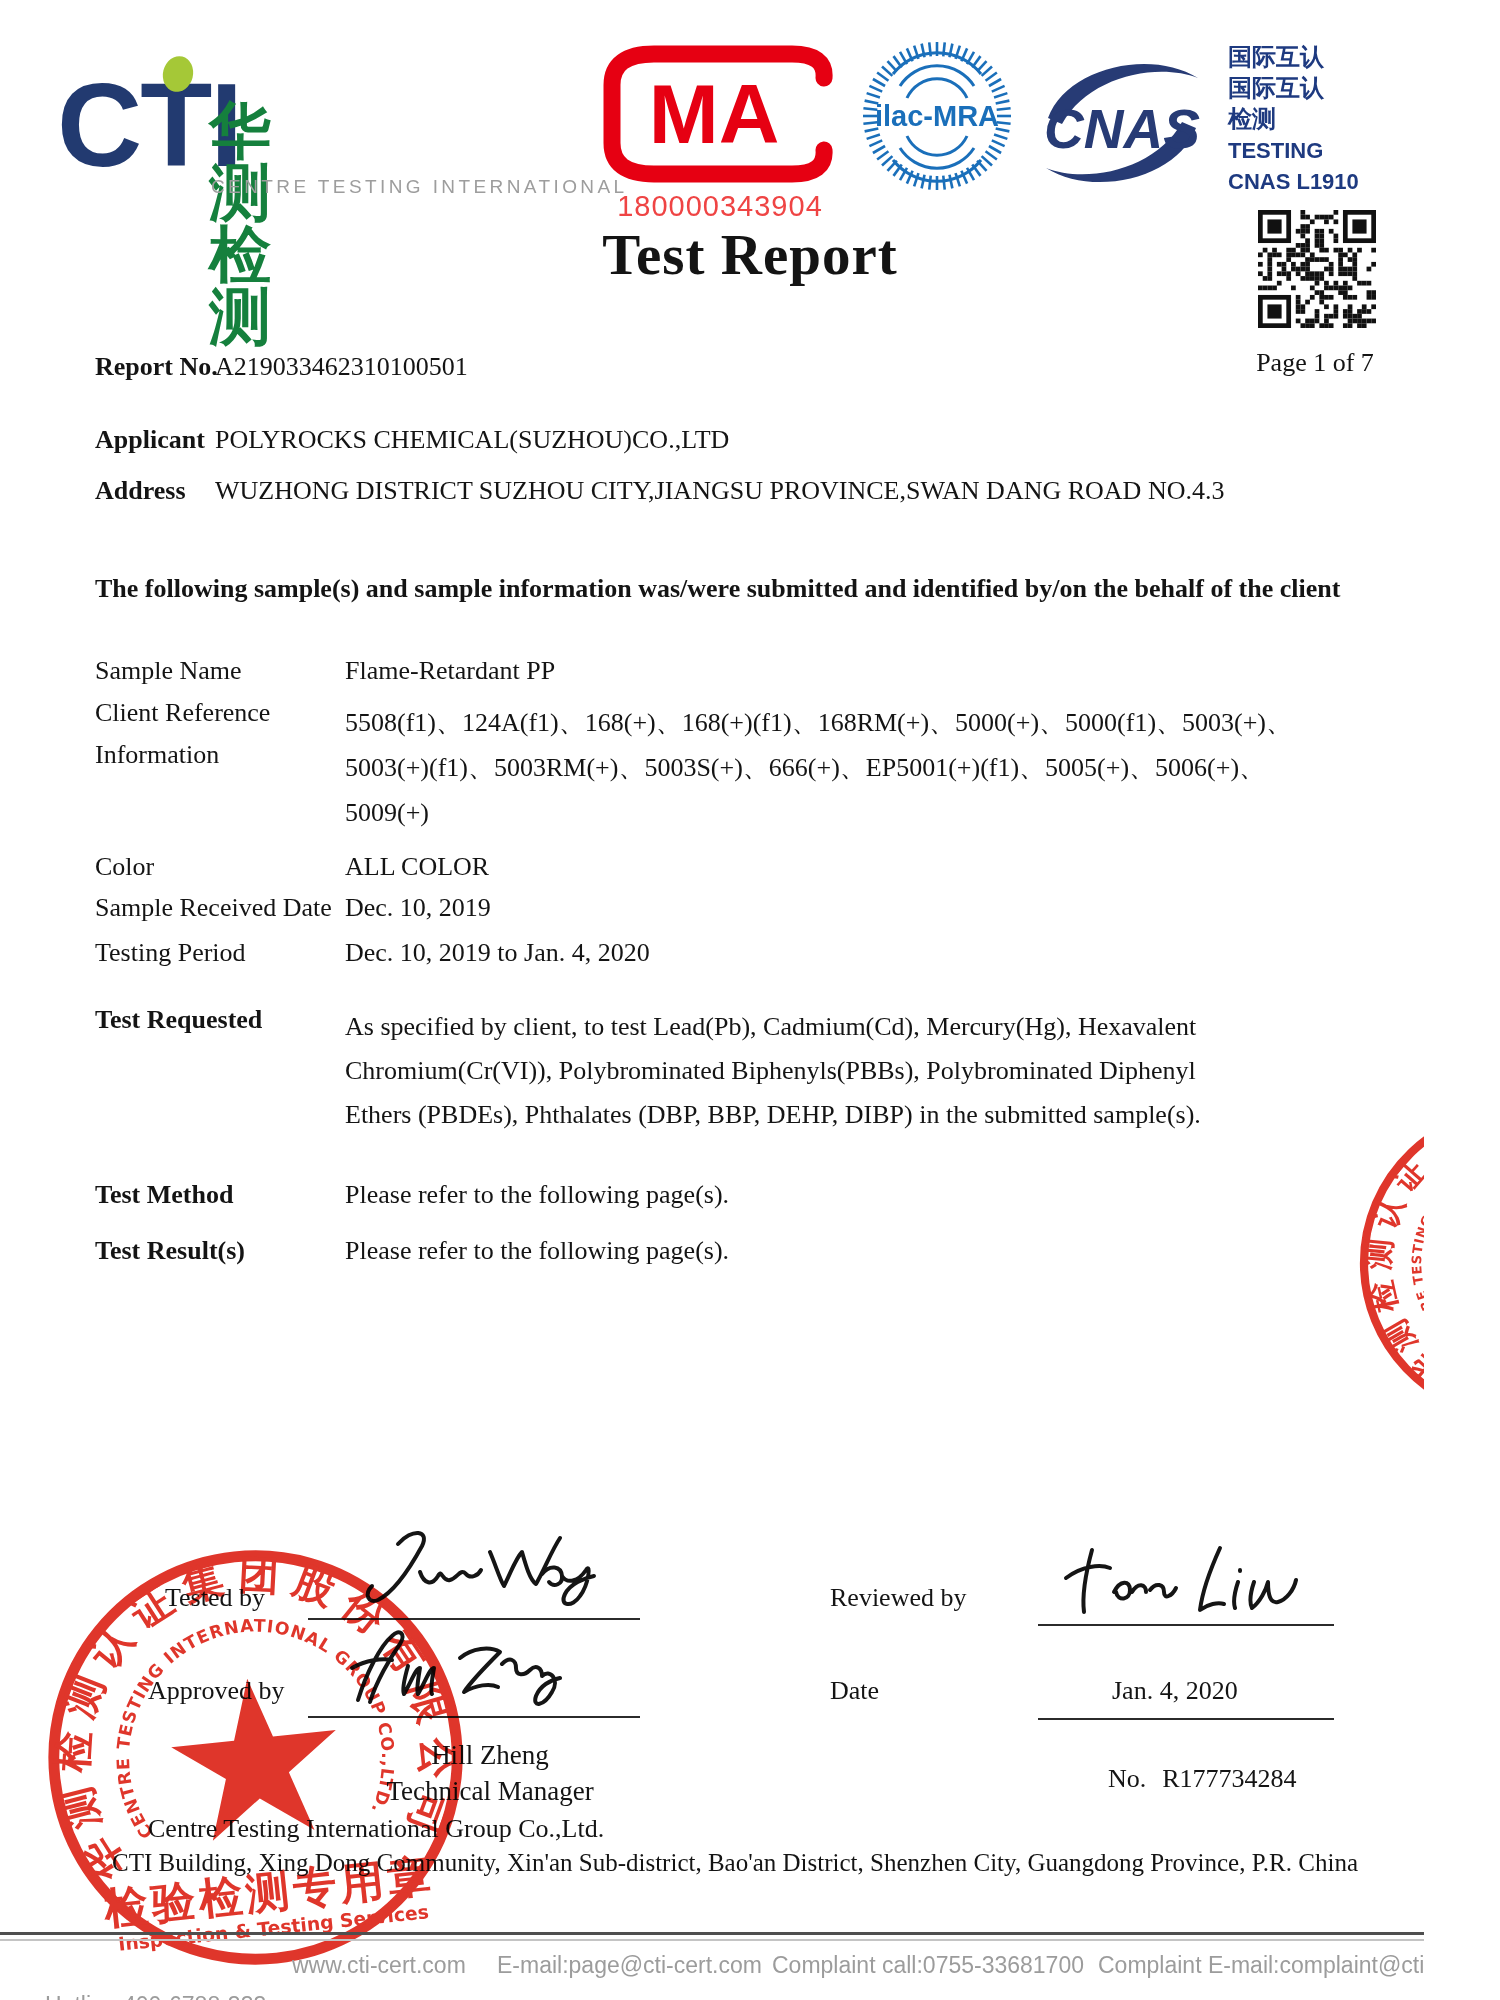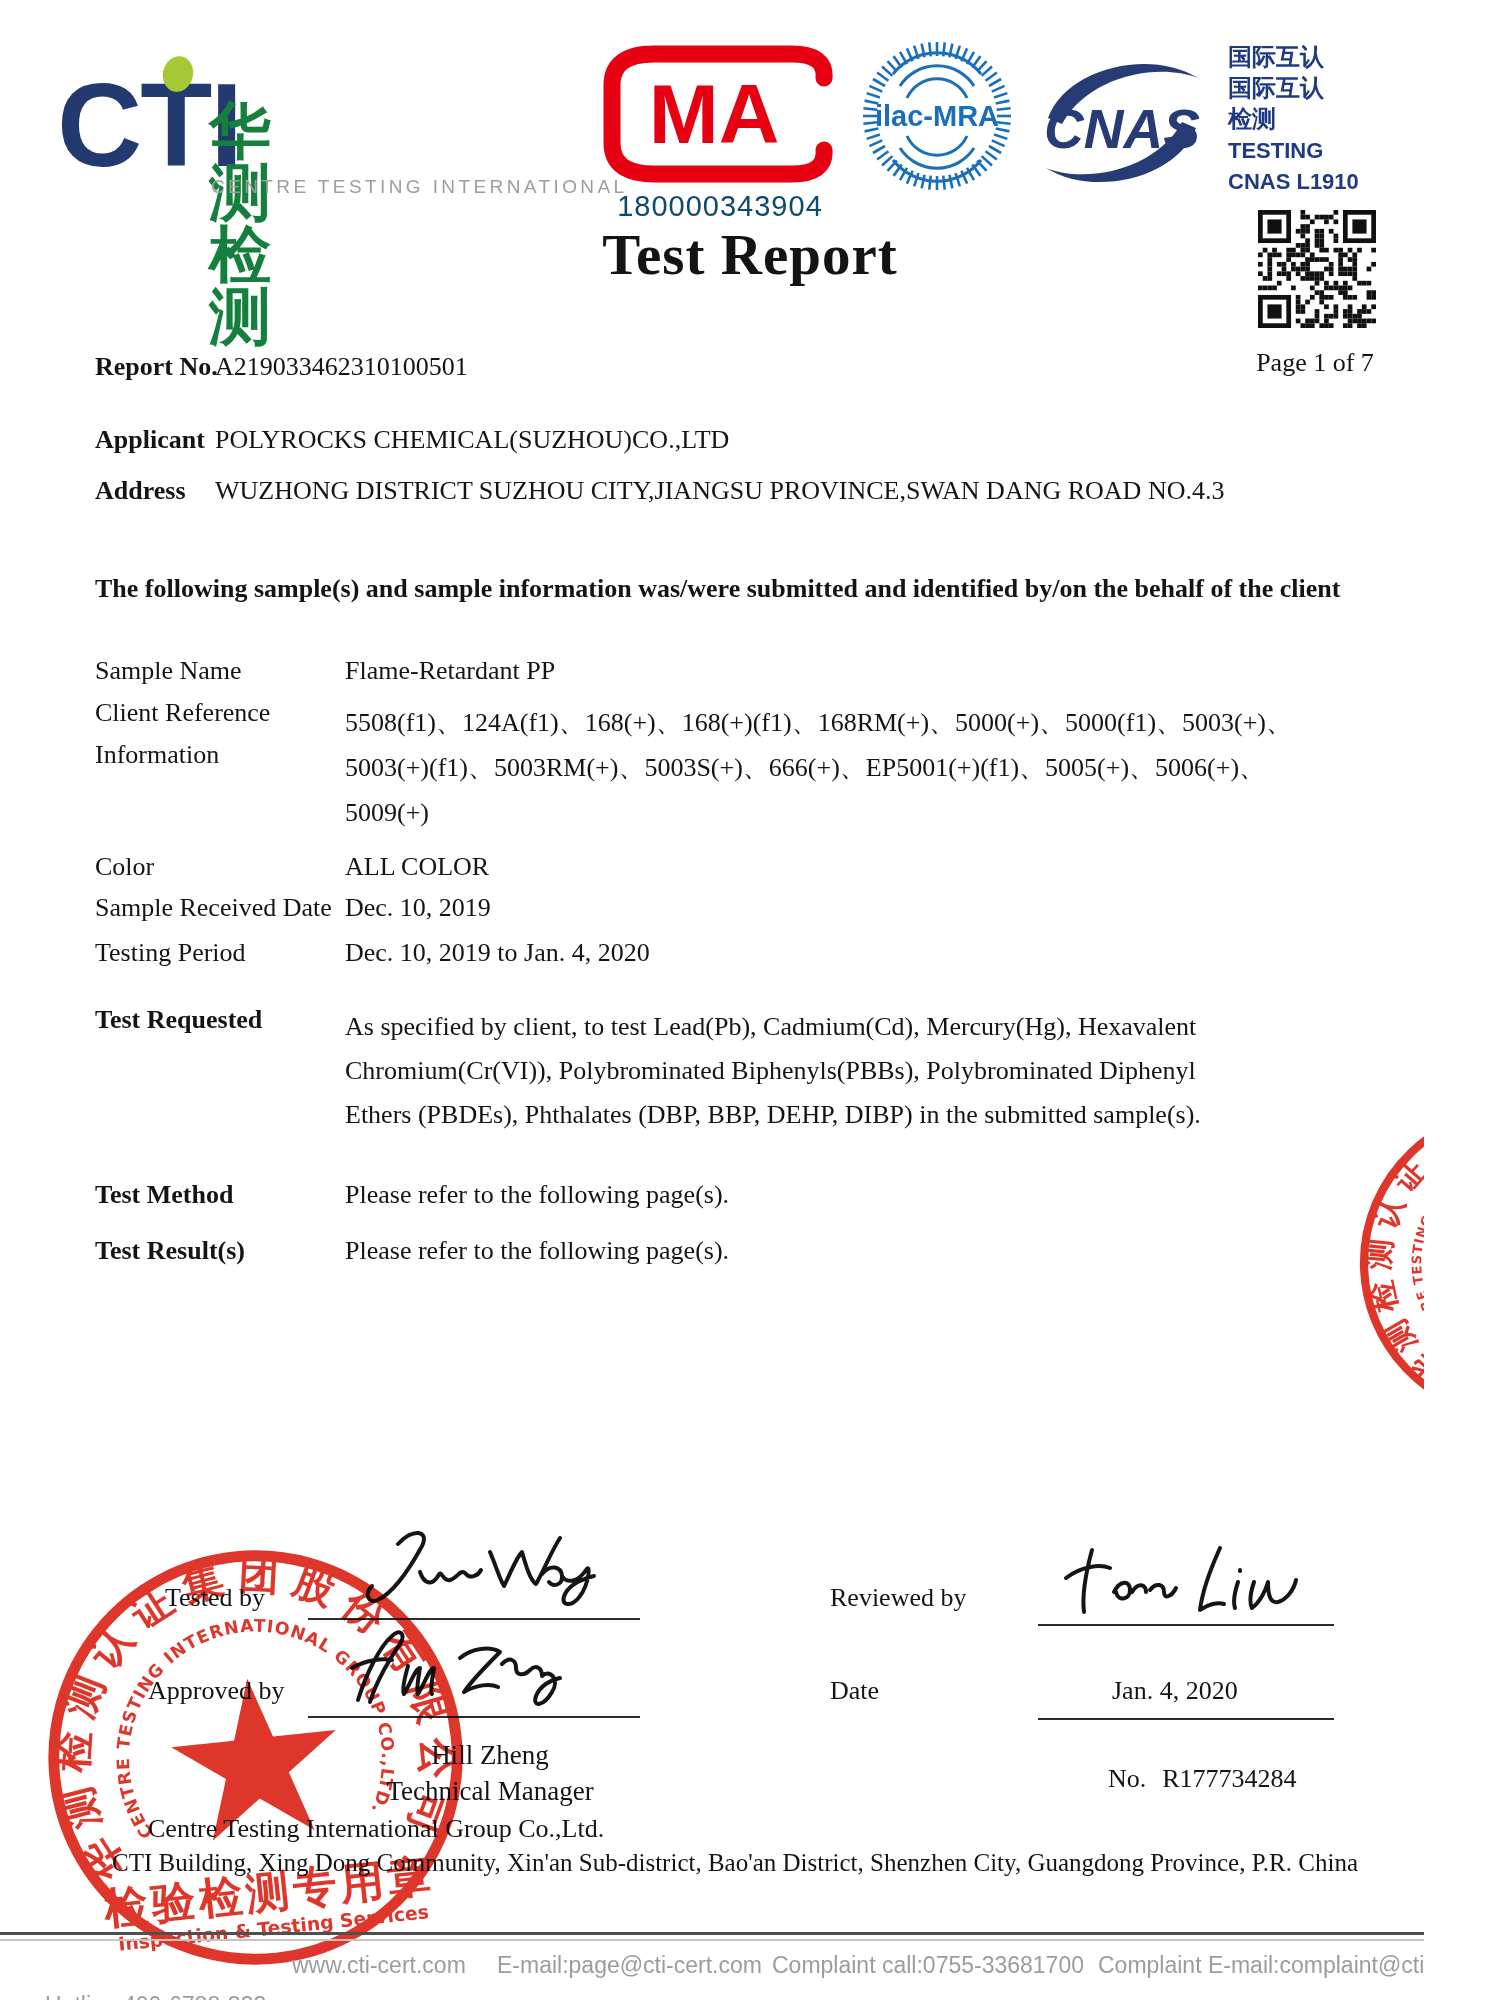--- a/index.html
+++ b/index.html
@@ -10,21 +10,21 @@
   .txt{font-size:26px;white-space:nowrap;}
   .wraptxt{font-size:26px;}
   
   .cti-acronym{font-family:"Liberation Sans",sans-serif;font-weight:bold;font-size:118px;
                color:#223a70;letter-spacing:-2px;line-height:1;}
   .cti-dot{width:30px;height:36px;background:#a5c837;border-radius:50%;transform:rotate(14deg);}
   .cti-cn{font-family:"DejaVu Sans",sans-serif;font-weight:bold;font-size:62px;color:#15803d;
           letter-spacing:14px;line-height:1;}
   .cti-tagline{font-family:"Liberation Sans",sans-serif;font-size:19px;color:#9d9d9d;
                letter-spacing:3.4px;white-space:nowrap;}
-  .cma-number{font-family:"Liberation Sans",sans-serif;font-size:29px;color:#0c4a6e;
+  .cma-number{font-family:"Liberation Sans",sans-serif;font-size:29px;color:#ef4444;
               text-align:center;letter-spacing:1px;white-space:nowrap;}
   .accr div{font-family:"DejaVu Sans",sans-serif;font-weight:bold;font-size:24px;
             color:#1e3a80;line-height:31px;white-space:nowrap;}
   .accr .latin{font-family:"Liberation Sans",sans-serif;font-size:22px;}
   .title{width:1500px;text-align:center;font-size:57px;font-weight:bold;letter-spacing:1px;}
   .page-info{font-size:26px;}
   .sigline{border-top:2px solid #2b2b2b;height:0;}
   .stamp{mix-blend-mode:multiply;opacity:0.92;}
   .seal-text{fill:#dd2418;font-family:"DejaVu Sans",sans-serif;font-weight:bold;}
   .footer-item{font-family:"Liberation Sans",sans-serif;font-size:23px;color:#9c9c9c;white-space:nowrap;}

